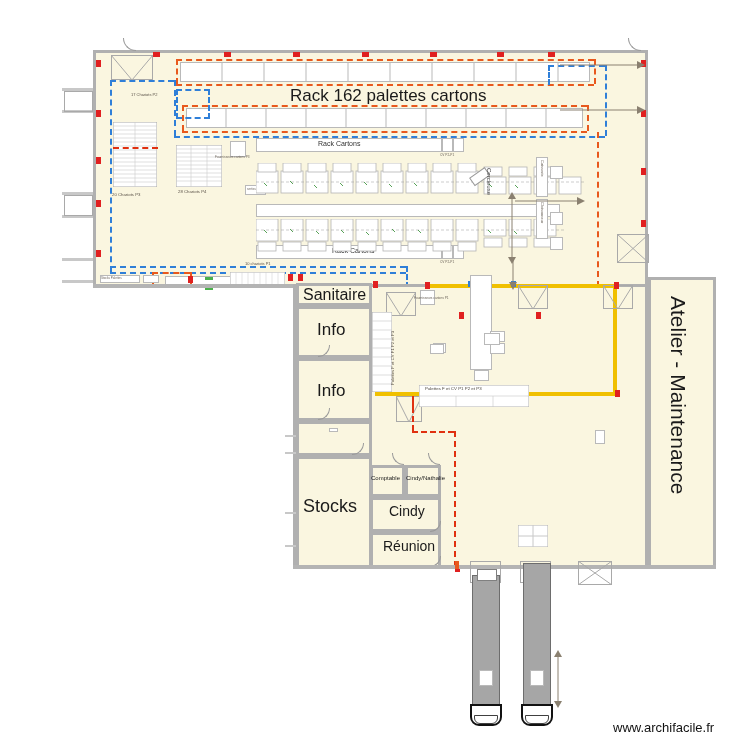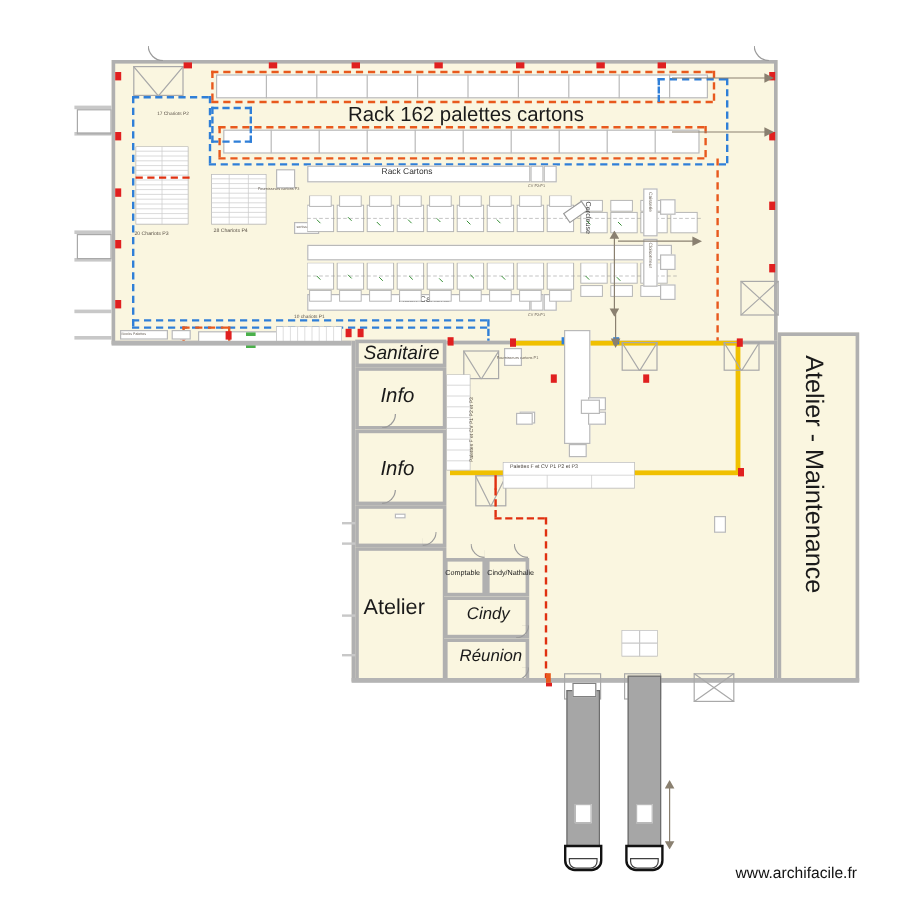--- a/index.html
+++ b/index.html
@@ -10,21 +10,21 @@
   
   .abs{position:absolute;box-sizing:border-box;}
   .room{background:#faf6e0;border:3px solid #b0b0b0;}
   .wall{background:#b4b4b4;}
   .thinwall{background:#c8c8c8;}
   .whiteplain{background:#ffffff;border:1px solid #b9b9b9;}
 
   
   .lbl{position:absolute;color:#1a1a1a;white-space:nowrap;}
   .lbl-big{font-size:17px;}
-  .lbl-med{font-size:15px;font-style:italic;}
+  .lbl-med{font-size:15px;}
   .lbl-rack{font-size:10px;color:#333;}
   .lbl-tiny{font-size:3.4px;color:#5a5248;letter-spacing:0px;}
   .lbl-xtiny{font-size:3px;color:#6a6258;}
   .lbl-mini{font-size:5px;color:#3c3c3c;}
   .rot90{transform-origin:0 0;transform:rotate(90deg);}
   .rot270{transform-origin:0 0;transform:rotate(-90deg);}
 
   
   .dash-blue{border:0;border-top:2px dashed #2f7fd8;}
   .dash-blue-v{border:0;border-left:2px dashed #2f7fd8;}
@@ -404,21 +404,21 @@
   <div class="abs room" style="left:296px;top:358px;width:76px;height:63px;"></div>
   <div class="lbl lbl-med" style="left:317px;top:381px;font-size:17px;">Info</div>
   <div class="abs door-r" style="left:318px;top:408px;width:12px;height:12px;"></div>
 
   <div class="abs room" style="left:296px;top:421px;width:76px;height:35px;"></div>
   <div class="abs door-r" style="left:352px;top:443px;width:12px;height:12px;"></div>
   <div class="abs door-r" style="left:307px;top:456px;width:12px;height:12px;"></div>
   <div class="abs whiteplain" style="left:329px;top:428px;width:9px;height:4px;"></div>
 
   <div class="abs room" style="left:296px;top:456px;width:76px;height:112px;"></div>
-  <div class="lbl lbl-big" style="left:303px;top:496px;font-size:18px;">Atelier</div>
+  <div class="lbl lbl-big" style="left:303px;top:496px;font-size:18px;">Stocks</div>
 
   <div class="abs room" style="left:370px;top:465px;width:35px;height:32px;"></div>
   <div class="lbl" style="left:371px;top:475px;font-size:6px;">Comptable</div>
   <div class="abs room" style="left:405px;top:465px;width:36px;height:32px;"></div>
   <div class="lbl" style="left:406px;top:475px;font-size:6px;">Cindy/Nathalie</div>
   <div class="abs door" style="left:392px;top:453px;width:12px;height:12px;"></div>
   <div class="abs door" style="left:428px;top:453px;width:12px;height:12px;"></div>
 
   <div class="abs room" style="left:370px;top:497px;width:71px;height:35px;"></div>
   <div class="lbl lbl-med" style="left:389px;top:503px;font-size:14px;">Cindy</div>

